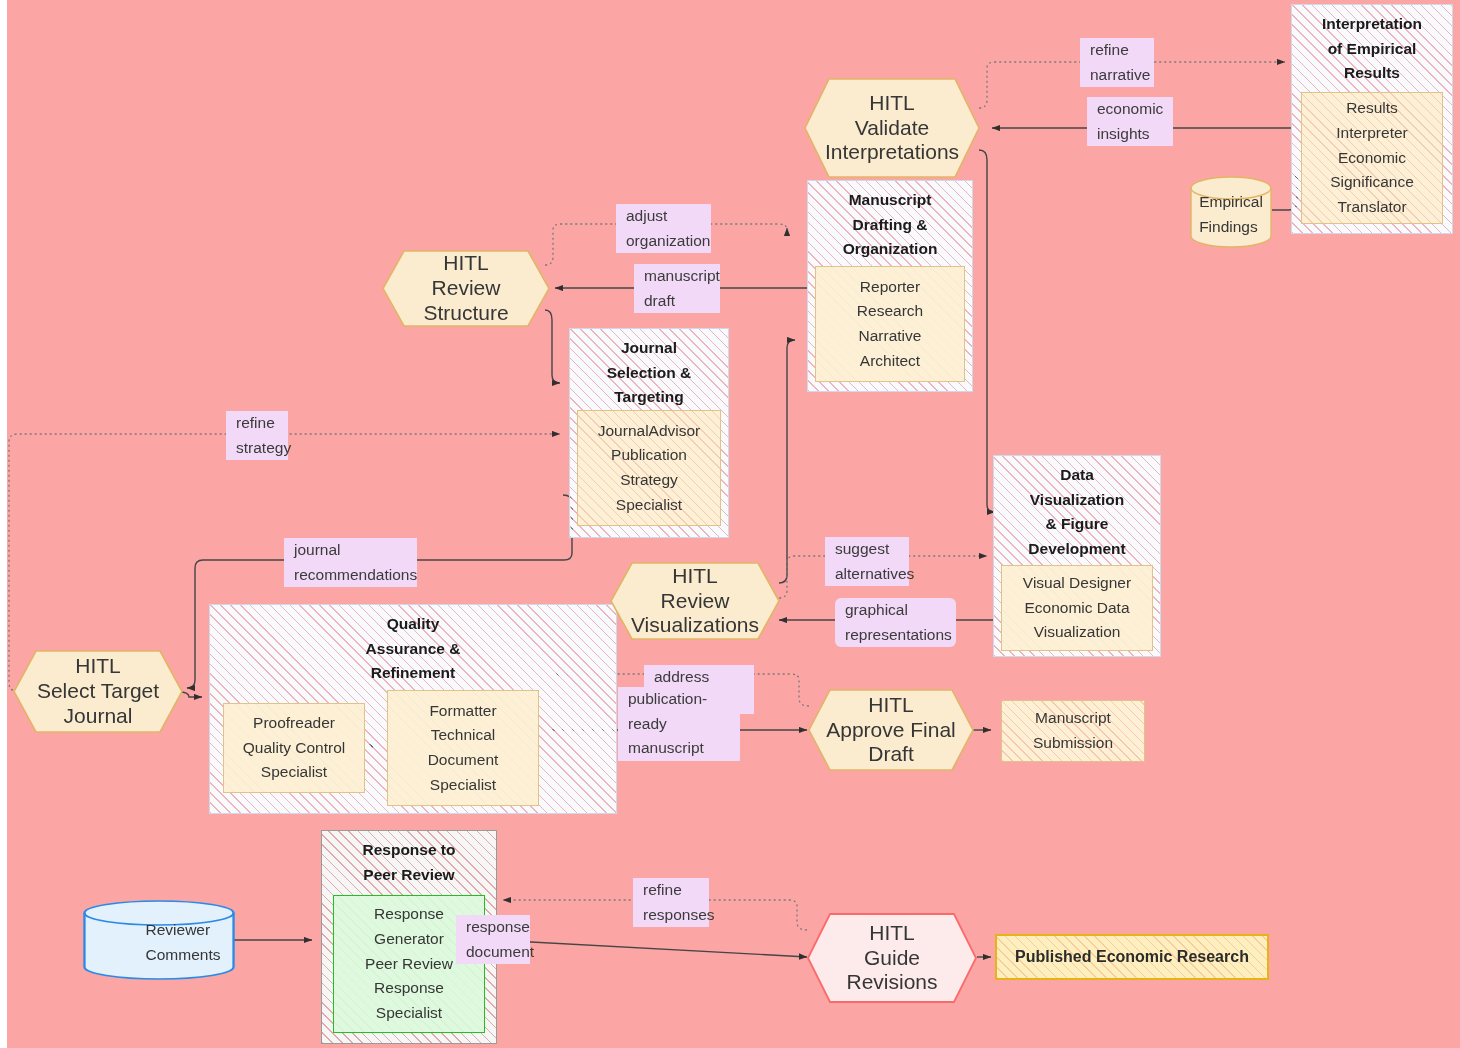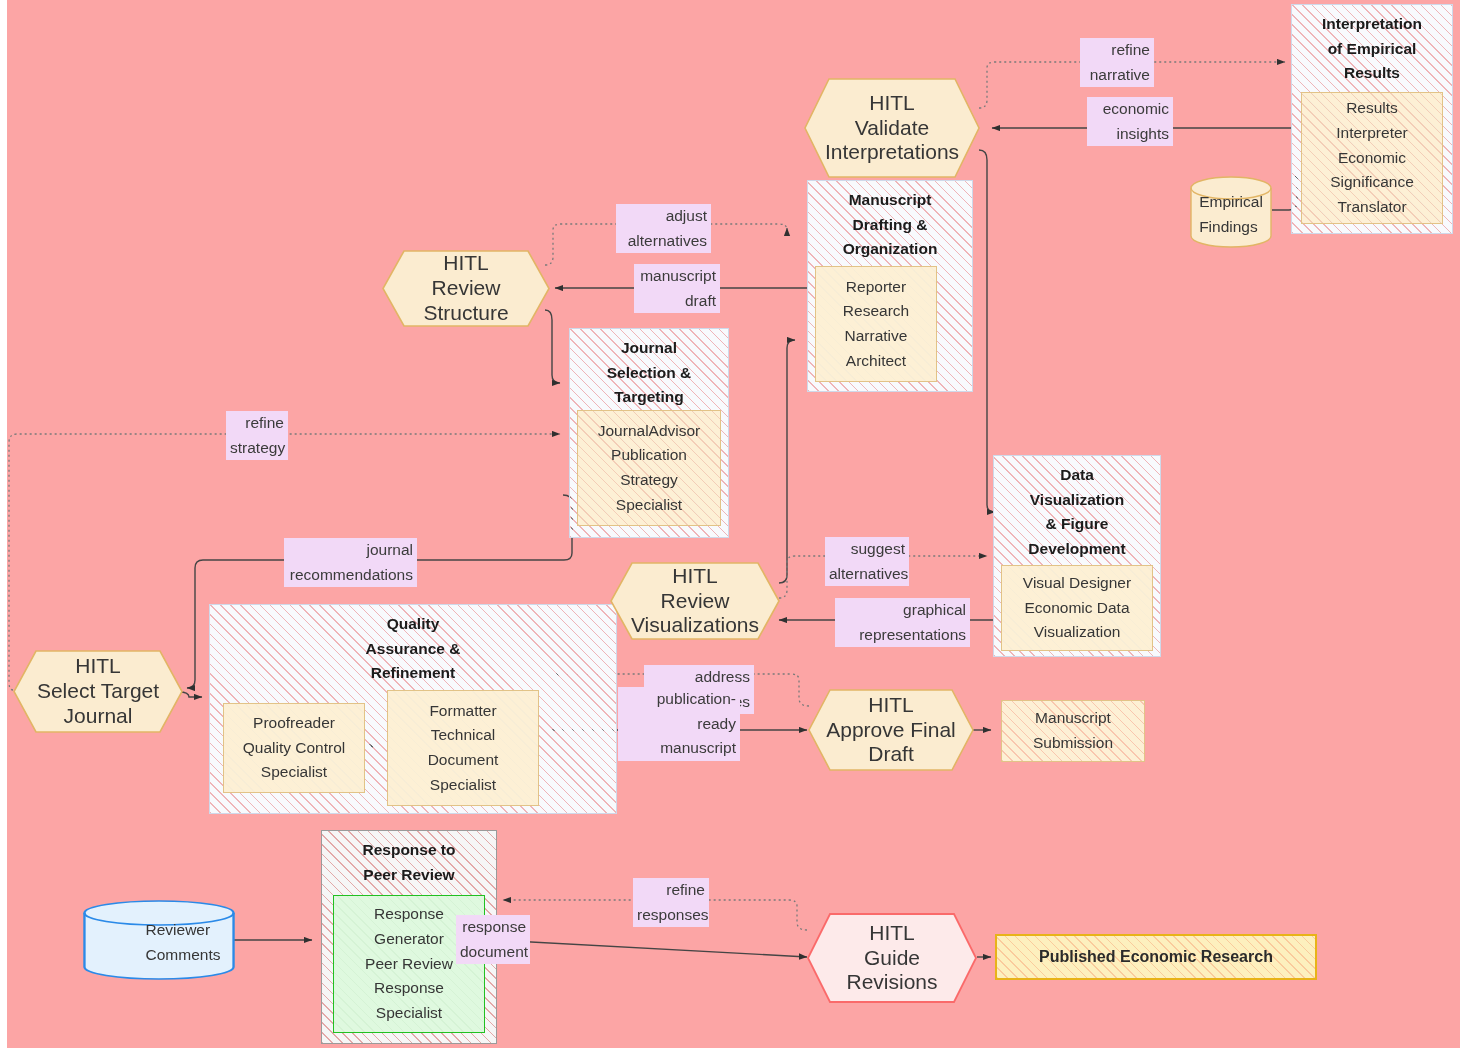--- a/index.html
+++ b/index.html
@@ -130,23 +130,23 @@
   .cyl .cylbg{ position:absolute; left:0; top:0; width:100%; height:100%; }
   .cyl .cyltxt{ position:relative; z-index:2; padding-top:6px;}
 
   
   .elabel{
     position:absolute;
     background:#f2d9f7;
     color:#3b3b3b;
     font-size:15.5px;
     line-height:24.7px;
-    text-align:right;
-    white-space:pre-line;
-    padding:0 4px;
+    text-align:left;
+    white-space:pre-line;
+    padding:0 10px;
     box-sizing:border-box;
     z-index:5;
   }
 </style>
 </head>
 <body>
 
 <div id="stage">
 
   <svg id="edges" viewBox="0 0 1460 1048">
@@ -216,21 +216,21 @@
 Interpreter
 Economic
 Significance
 Translator</div>
 
   <div class="node cluster" style="left:800px;top:180px;width:166px;height:212px;">
     <div class="cluster-title">Manuscript
 Drafting &amp;
 Organization</div>
   </div>
-  <div class="agent" style="left:808px;top:266px;width:122px;height:116px;">Reporter
+  <div class="agent" style="left:808px;top:266px;width:150px;height:116px;">Reporter
 Research
 Narrative
 Architect</div>
 
   <div class="node cluster" style="left:562px;top:328px;width:160px;height:210px;">
     <div class="cluster-title">Journal
 Selection &amp;
 Targeting</div>
   </div>
   <div class="agent" style="left:570px;top:410px;width:144px;height:116px;">JournalAdvisor
@@ -339,37 +339,37 @@
       <path d="M1,13 L1,67 A51,12 0 0 0 103,67 L103,13 A51,12 0 0 0 1,13 Z" fill="#e3f1fd" stroke="#2b8ae8" stroke-width="1.6"></path>
       <path d="M1,13 A51,12 0 0 0 103,13" fill="none" stroke="#2b8ae8" stroke-width="1.6"></path>
     </svg>
     <div class="cyltxt">Reviewer
 Comments</div>
   </div>
 
   <div class="rect" style="left:994px;top:700px;width:144px;height:62px;">Manuscript
 Submission</div>
 
-  <div class="rect gold" style="left:988px;top:934px;width:322px;height:46px;">Published Economic Research</div>
+  <div class="rect gold" style="left:988px;top:934px;width:274px;height:46px;">Published Economic Research</div>
 
   <div class="elabel" style="left:1073px;top:38px;width:74px;">refine
 narrative</div>
   <div class="elabel" style="left:1080px;top:97px;width:86px;">economic
 insights</div>
   <div class="elabel" style="left:609px;top:204px;width:95px;">adjust
-alternatives</div>
+organization</div>
   <div class="elabel" style="left:627px;top:264px;width:86px;">manuscript
 draft</div>
   <div class="elabel" style="left:219px;top:411px;width:62px;">refine
 strategy</div>
   <div class="elabel" style="left:277px;top:538px;width:133px;">journal
 recommendations</div>
   <div class="elabel" style="left:818px;top:537px;width:84px;">suggest
 alternatives</div>
-  <div class="elabel" style="left:828px;top:598px;width:135px;">graphical
+  <div class="elabel" style="left:828px;top:598px;width:121px;border-radius:6px;">graphical
 representations</div>
   <div class="elabel" style="left:637px;top:665px;width:110px;">address issues</div>
   <div class="elabel" style="left:611px;top:687px;width:122px;">publication-
 ready
 manuscript</div>
   <div class="elabel" style="left:626px;top:878px;width:76px;">refine
 responses</div>
   <div class="elabel" style="left:449px;top:915px;width:74px;">response
 document</div>
 

